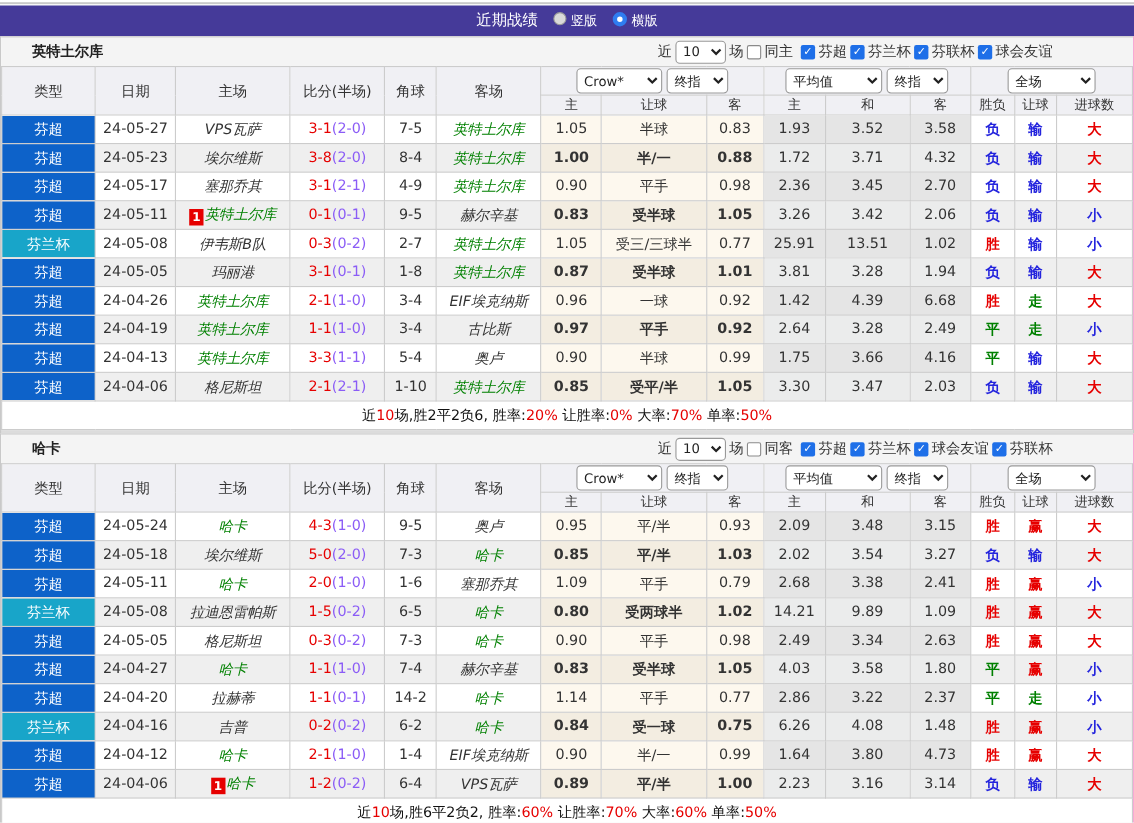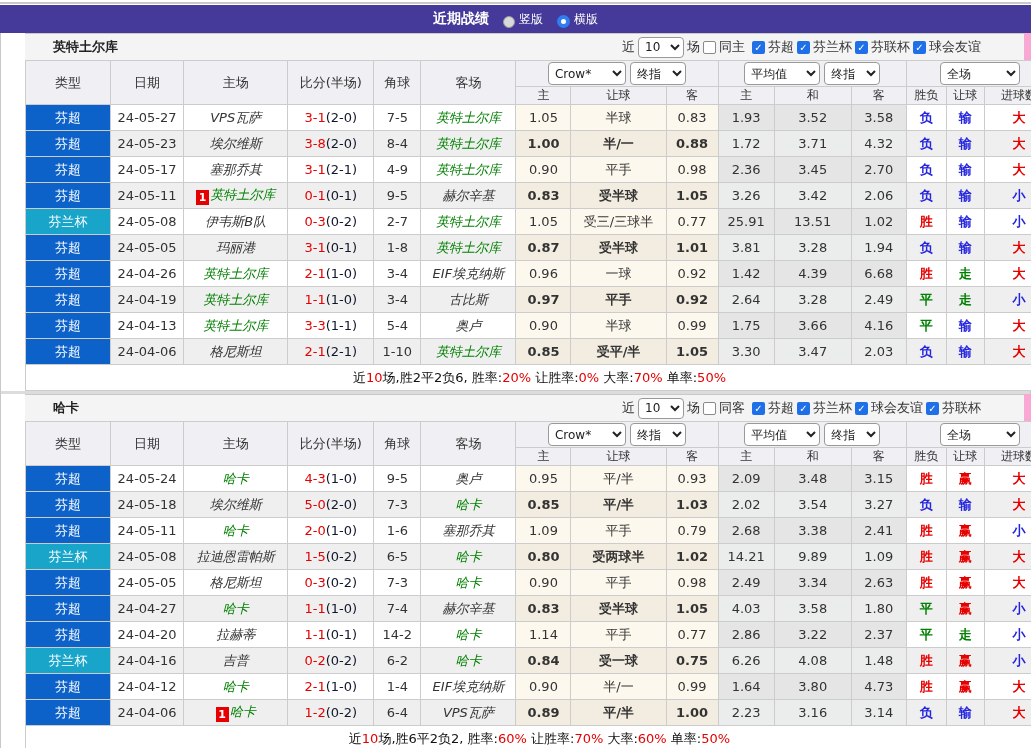--- a/index.html
+++ b/index.html
@@ -2,34 +2,34 @@
 <html><head>
 <meta charset="utf-8">
 <style>
   * { margin:0; padding:0; box-sizing:border-box; }
   body { background:#e9e9e9; font-family:"DejaVu Sans", sans-serif; }
   .page { width:1031px; height:748px; background:#fff; overflow:hidden; margin:0 auto; }
   .strip-a { height:2px; background:#fff; }
   .strip-b { height:2px; background:#c9c9c9; }
   .strip-c { height:1px; background:#fff; }
   .title-bar { height:28px; background:#453a99; color:#fff; display:flex; align-items:center; justify-content:center; gap:14px; }
-  .title-bar .title { font-size:14px; font-weight:bold; }
-  .radio-item { display:flex; align-items:flex-end; gap:4px; font-size:12px; cursor:pointer; }
+  .title-bar .title { font-size:14px; font-weight:normal; }
+  .radio-item { display:flex; align-items:flex-start; gap:4px; font-size:12px; cursor:pointer; }
   .radio-off { width:12px; height:12px; border-radius:50%; background:#d9d9d9; border:1px solid #9a9a9a; display:inline-block; }
   .radio-on { width:13px; height:13px; border-radius:50%; background:#fff; border:4px solid #2f7df0; display:inline-block; }
-  .section { border-left:1px solid #c9c9c9; border-right:7px solid #f9a8d4;padding-left:24px; }
+  .section { border-left:1px solid #c9c9c9; border-right:1px solid #f9a8d4; }
   .team-row { height:27px; background:#f4f4f4; border-top:1px solid #c9c9c9; position:relative; display:flex; align-items:center; }
   .team-name { position:absolute; left:28px; font-size:13px; font-weight:bold; color:#222; }
   .filter-group { position:absolute; left:597px; display:flex; align-items:center; gap:3px; font-size:13px; color:#333; white-space:nowrap; }
   .filter-group .cb-lbl { margin-right:4px; }
   select { font-size:12px; color:#222; background:#fff; border:1px solid #999; border-radius:4px; height:21px; padding:0 2px; font-family:"DejaVu Sans", sans-serif; }
   .sel-count { width:46px; }
   .sel-crow { width:78px; height:23px; }
   .sel-final { width:56px; height:23px; }
-  .sel-avg { width:76px; height:23px; }
+  .sel-avg { width:88px; height:23px; }
   .sel-full { width:80px; height:23px; }
   .cb { width:13px; height:13px; display:inline-block; vertical-align:-2px; border-radius:2px; }
   .cb-on { background:#1e6fe8; color:#fff; font-size:10px; font-weight:bold; line-height:13px; text-align:center; }
   .cb-off { background:#fff; border:1px solid #8a8a8a; }
   table { border-collapse:collapse; table-layout:fixed; width:1029px; }
   th, td { border:1px solid #ccc; text-align:center; overflow:hidden; white-space:nowrap; }
   thead th { background:#f0f0f4; color:#333; font-weight:normal; font-size:13px; }
   tr.hdr1 th { height:25px; }
   tr.hdr2 th { height:18px; font-size:12px; }
   .hdr-sel-cell { padding:1px 0; }
@@ -39,21 +39,21 @@
   tr.odd td.c-let { background:#fdf8ee; }
   tr.even td.c-let { background:#f3ede1;font-weight:bold; }
   tr.odd td.c-avg { background:#e5e5e5; }
   tr.even td.c-avg { background:#ebecec; }
   td.lg { background:#0d62c9 !important; color:#fff; }
   td.cup { background:#18a5c9 !important; color:#fff; }
   .t-r { color:#e60000; font-weight:bold; }
   .t-g { color:#008000; font-weight:bold; }
   .t-b { color:#2424dd; font-weight:bold; }
   .score-main { color:#e60000; }
-  .score-half { color:#0f172a; }
+  .score-half { color:#8b5cf6; }
   .team-green { color:#008000; }
   .team-link { cursor:pointer;font-style:italic; }
   .badge-1 { display:inline-block; width:13px; height:15px; background:#e60000; color:#fff; font-size:11px; font-weight:bold; line-height:15px; text-align:center; vertical-align:-2px; margin-right:1px; }
   tr.summary td { height:26px; background:#fff; font-size:13px; color:#111; }
   .sum-k { color:#111; }
   .sum-r { color:#e60000; }
   .gap { height:3px; background:#dcdcdc; border-left:1px solid #c9c9c9; border-right:1px solid #c9c9c9; }
   col.w-type{width:85px} col.w-date{width:73px} col.w-home{width:104px} col.w-score{width:86px}
   col.w-corner{width:47px} col.w-away{width:95px} col.w-l1{width:55px} col.w-l2{width:95px} col.w-l3{width:52px}
   col.w-a1{width:56px} col.w-a2{width:77px} col.w-a3{width:55px} col.w-r1{width:40px} col.w-r2{width:38px} col.w-r3{width:69px}

